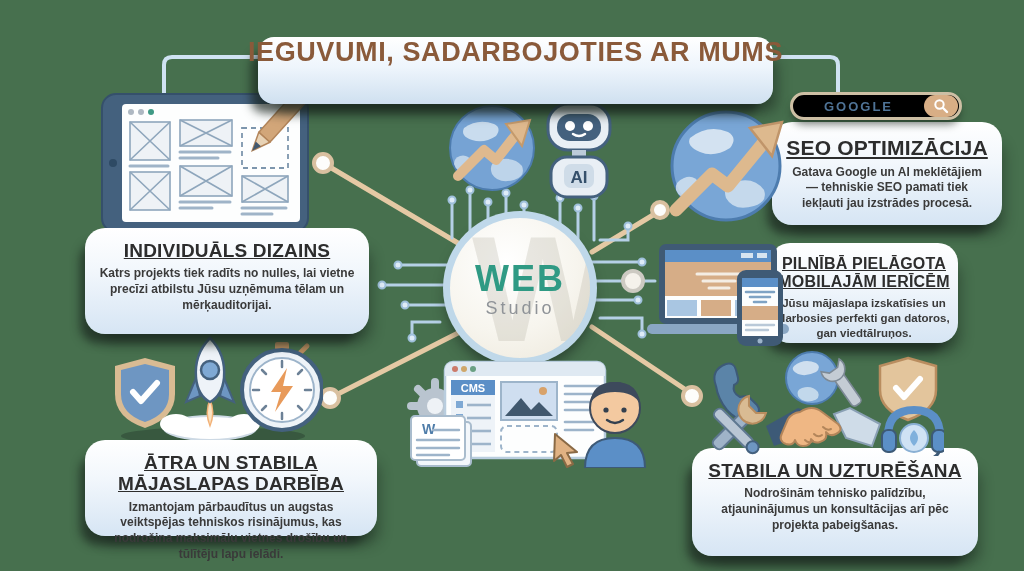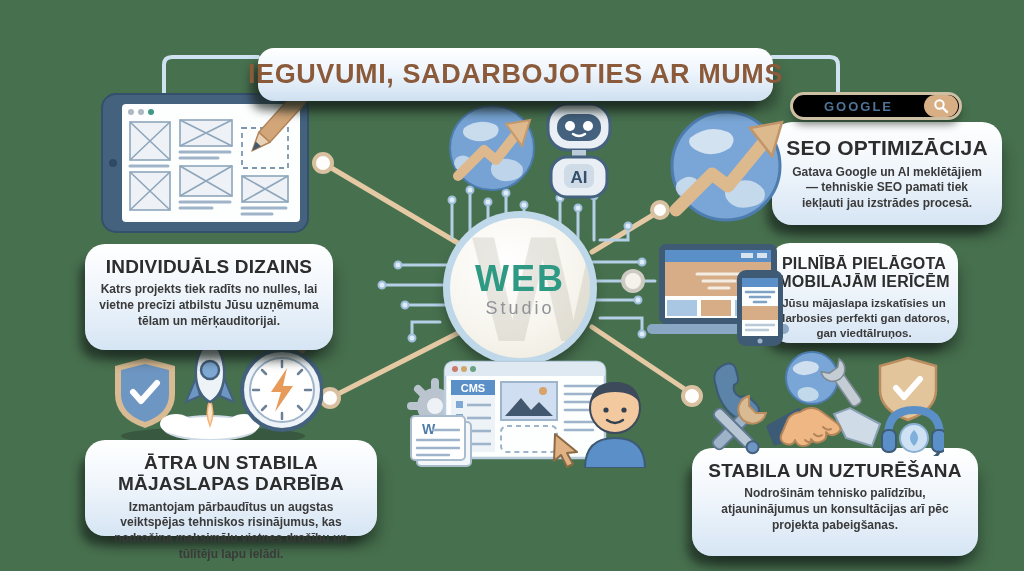--- a/index.html
+++ b/index.html
@@ -6,24 +6,24 @@
   body{
     width:1024px;height:571px;overflow:hidden;
     font-family:"Liberation Sans",sans-serif;
     background:#47704e;
     position:relative;
   }
   .stage{position:absolute;inset:0;width:1024px;height:571px;}
   .abs{position:absolute;}
   
   .banner{
-    left:258px;top:48px;width:515px;height:53px;
+    left:258px;top:37px;width:515px;height:67px;
     background:linear-gradient(180deg,#ffffff 0%,#eef5fc 45%,#cfe0f0 100%);
     border-radius:16px;
-    display:flex;align-items:center;justify-content:center;
+    display:flex;align-items:flex-start;justify-content:center;
     box-shadow:-10px 12px 10px -3px rgba(22,32,26,.68), 10px 14px 14px -6px rgba(22,32,26,.5);
     z-index:6;
   }
   .banner h1{
     margin:0;font-size:27px;font-weight:bold;letter-spacing:.6px;
     color:#8a5a3a;white-space:nowrap;
   }
   
   .hub{
     left:443px;top:211px;width:154px;height:154px;border-radius:50%;
@@ -42,23 +42,23 @@
   .hub .studio{font-size:18px;color:#8f9398;letter-spacing:3px;position:relative;margin-top:-2px;}
   
   .card{
     background:linear-gradient(180deg,#ffffff 0%,#f2f7fc 40%,#d6e5f4 100%);
     border-radius:20px;
     box-shadow:-8px 12px 10px -3px rgba(23,33,27,.65), 8px 14px 14px -6px rgba(23,33,27,.45);
     text-align:center;box-sizing:border-box;
     padding:10px 14px 8px 14px;
     z-index:4;
   }
-  .card h2{margin:2px 0 5px 0;font-size:19px;font-weight:bold;color:#2d2d2d;letter-spacing:.2px;line-height:1.12;}
+  .card h2{margin:2px 0 5px 0;font-size:19px;font-weight:bold;color:#2d2d2d;letter-spacing:.2px;line-height:1.12;text-decoration:underline;}
   .card p{margin:0;font-size:12px;font-weight:bold;color:#3a3a3a;line-height:1.33;}
-  .card-design{left:85px;top:244px;width:248px;height:106px;}
+  .card-design{left:85px;top:228px;width:284px;height:106px;}
   .card-seo{left:772px;top:122px;width:230px;height:103px;padding-top:12px;}
   .card-seo h2{font-size:21px;}
   .card-mobile{left:770px;top:243px;width:188px;height:100px;padding:10px 8px;}
   .card-mobile h2{font-size:16px;}
   .card-mobile p{font-size:11.5px;}
   .card-speed{left:85px;top:440px;width:292px;height:96px;}
   .card-cms{left:392px;top:455px;width:266px;height:106px;}
   .card-support{left:692px;top:448px;width:286px;height:108px;}
   
   .gbar{

